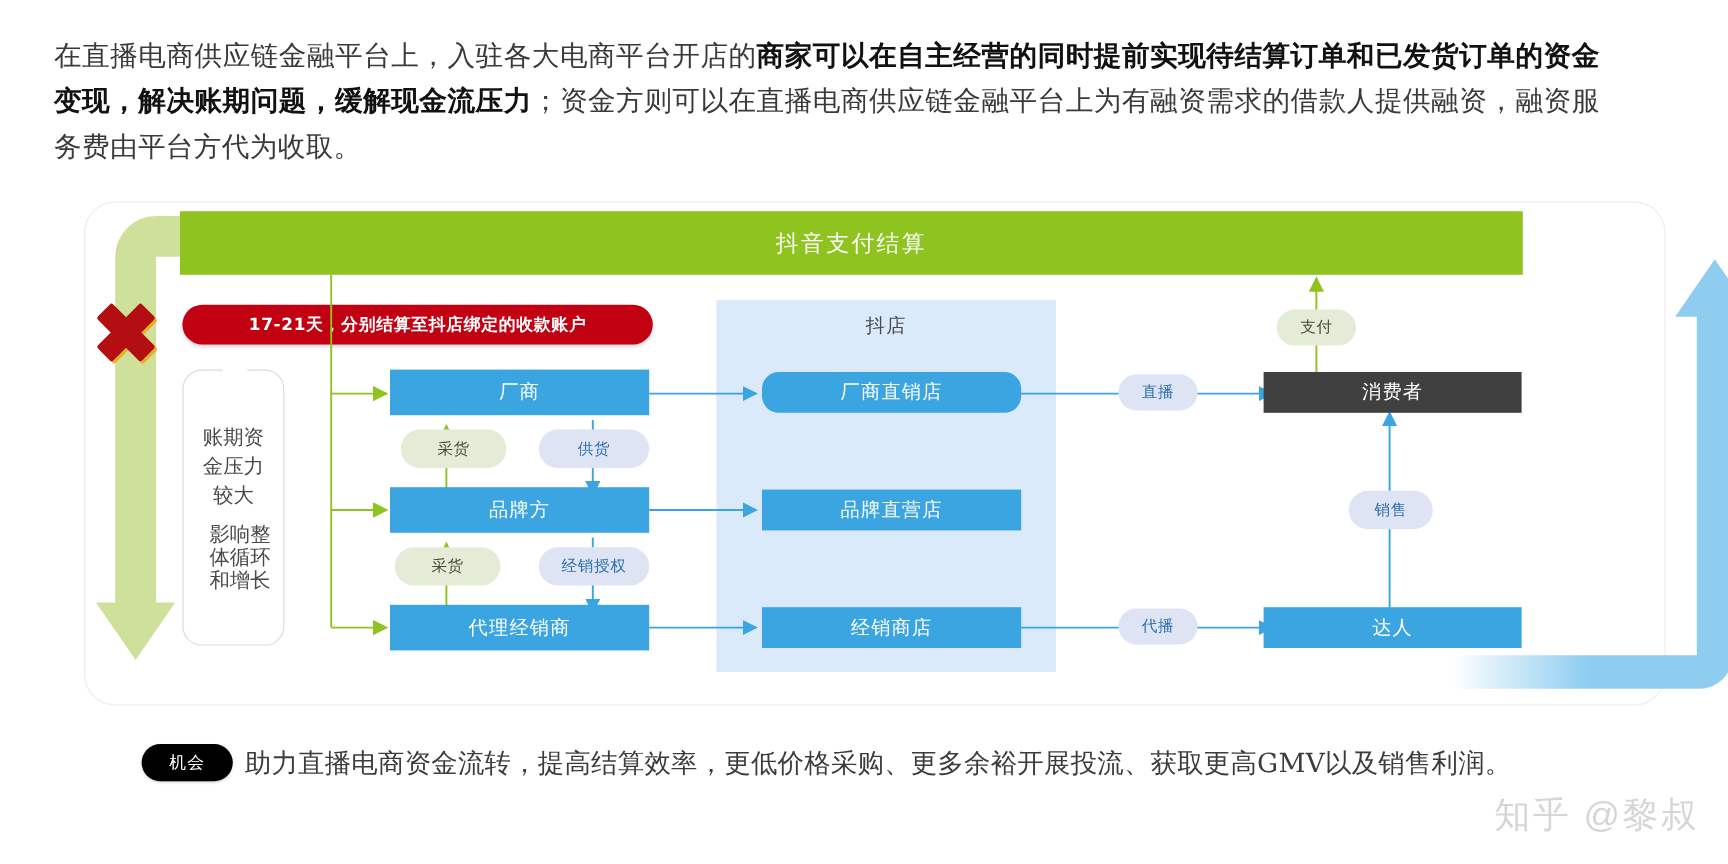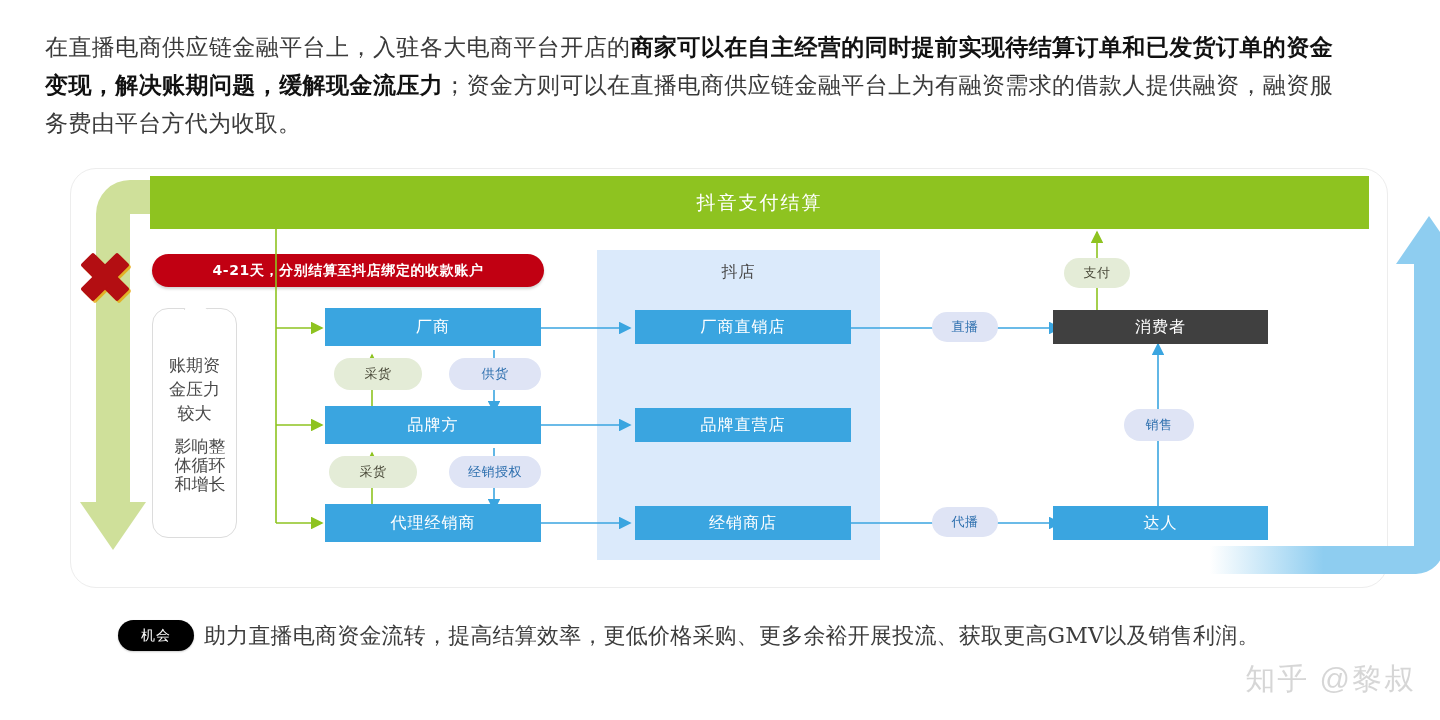--- a/index.html
+++ b/index.html
@@ -77,21 +77,21 @@
     top: 84px;
     width: 66px;
     height: 66px;
   }
 
   
   #green-bar {
     position: absolute;
     left: 90px;
     top: 16px;
-    width: 1219px;
+    width: 1119px;
     height: 53px;
     background: #8ec320;
     display: flex;
     align-items: center;
     justify-content: center;
   }
   #green-bar-label {
     color: #ffffff;
     font-size: 19px;
     letter-spacing: 2px;
@@ -293,21 +293,21 @@
       </linearGradient>
     </defs>
     <path d="M0 402 L206 402 A28 28 0 0 0 234 374 L234 92 L252 92 L219 44 L186 92 L204 92 L204 374 A0 0 0 0 1 204 374 L0 374 Z" fill="url(#blueFade)"></path>
   </svg>
 
   <div id="green-bar">
     <span id="green-bar-label">抖音支付结算</span>
   </div>
 
   <div id="settle-pill">
-    <span>4-21天，分别结算至抖店绑定的收款账户</span>
+    <span>17-21天，分别结算至抖店绑定的收款账户</span>
   </div>
 
   <div id="callout">
     <div class="notch"></div>
     <div class="co-text">
       <div>账期资</div>
       <div>金压力</div>
       <div>较大</div>
     </div>
     <div class="co-text tight">
@@ -375,21 +375,21 @@
   <div class="pill bluish" style="left:389px; top:198px; width:92px; height:32px;">
     <span>供货</span>
   </div>
   <div class="pill greenish" style="left:269px; top:296px; width:88px; height:32px;">
     <span>采货</span>
   </div>
   <div class="pill bluish" style="left:389px; top:296px; width:92px; height:32px;">
     <span>经销授权</span>
   </div>
 
-  <div class="node blue" style="left:575px; top:150px; width:216px; height:34px;">
+  <div class="node blue" style="left:575px; top:150px; width:216px; height:34px;border-radius:14px;">
     <span>厂商直销店</span>
   </div>
   <div class="node blue" style="left:575px; top:248px; width:216px; height:34px;">
     <span>品牌直营店</span>
   </div>
   <div class="node blue" style="left:575px; top:346px; width:216px; height:34px;">
     <span>经销商店</span>
   </div>
 
   <div class="pill bluish" style="left:872px; top:152px; width:66px; height:30px;">

